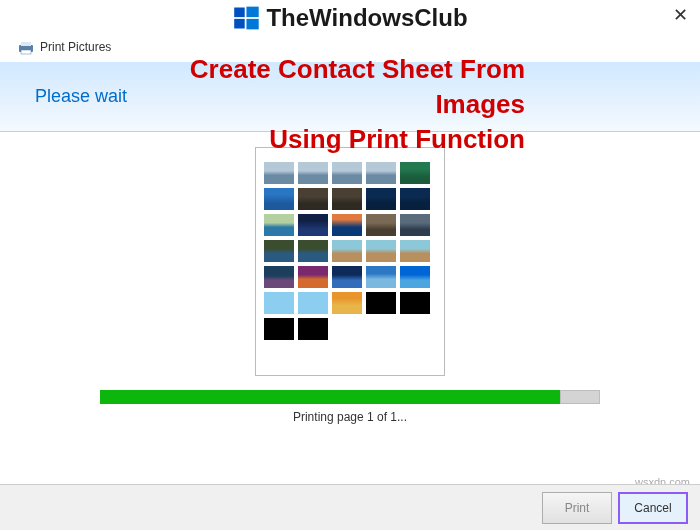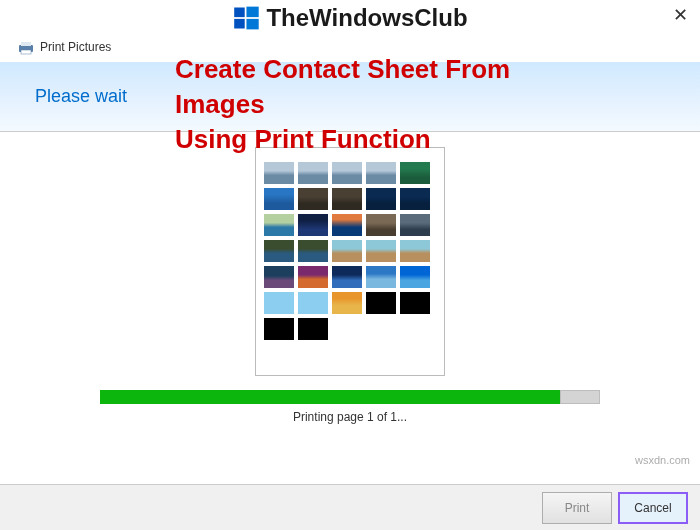--- a/index.html
+++ b/index.html
@@ -6,21 +6,21 @@
     body { width: 700px; height: 530px; font-family: 'Segoe UI', Tahoma, sans-serif; background: #fff; position: relative; overflow: hidden; }
     
     .top-bar { position: relative; height: 32px; display:flex; align-items:center; }
     .close-x { position: absolute; right: 12px; top: 4px; font-size: 18px; color: #333; cursor: pointer; font-weight: 300; }
     .brand { position: absolute; left: 50%; transform: translateX(-50%); top: 4px; display:flex; align-items:center; gap:6px; font-size:24px; font-weight:700; color:#1a1a1a; }
     .brand-icon svg { width:28px; height:28px; display:block; }
     
     .title-row { display:flex; gap:6px; padding: 8px 10px 6px 18px; font-size:12px; color:#333; }
     .title-icon svg { width:16px; height:16px; display:block; }
     
-    .overlay-text { position:absolute; left:50%; transform:translateX(-50%); top:52px; text-align:left; font-size:26px; font-weight:600; color:#d00000; line-height:1.35; z-index:50; pointer-events:none; }
+    .overlay-text { position:absolute; left:50%; transform:translateX(-50%); top:52px; text-align:right; font-size:26px; font-weight:600; color:#d00000; line-height:1.35; z-index:50; pointer-events:none; }
     .overlay-text .line2 { display:block; }
     
     .please-wait-band { background: linear-gradient(180deg, #d0e9ff 0%, #e6f2fe 60%, #f4faff 100%); padding: 24px 16px 24px 35px; font-size:18px; color:#006dcc; border-bottom:1px solid #ccc; }
     
     .main-area { background:#fff; text-align:center; padding:15px 0 8px 0; }
     
     .preview-sheet { display:inline-block; width:190px; height:229px; border:1px solid #bbb; background:#fff; padding:14px 8px 8px 8px; }
     .thumb-grid { display:flex; flex-direction:column; gap:4px; }
     .thumb-row { display:flex; gap:4px; justify-content:flex-start; }
     .thumb { width:30px; height:22px; background:#888; flex-shrink:0; }
@@ -51,21 +51,21 @@
     .progress-fill { height:100%; background:#0cb60c; }
     .progress-rest { height:100%; background:#d4d4d4; border:1px solid #bdbdbd; }
     
     .progress-text { font-size:12px; color:#333; margin-top:6px; }
     
     .footer { position:absolute; bottom:0; left:0; right:0; height:46px; background:#f0f0f0; border-top:1px solid #ccc; display:flex; justify-content:flex-end; align-items:center; padding-right:12px; gap:6px; }
     .btn { min-width:70px; height:32px; font-size:12px; border:1px solid #adadad; background:linear-gradient(180deg,#f5f5f5,#e1e1e1); color:#333; cursor:pointer; }
     .btn:disabled, .btn.disabled { color:#888; }
     .btn.focus { border:2px solid #8b5cf6; background:#e5f1fb; }
     
-    .watermark { position:absolute; right:10px; bottom:64px; font-size:11px; color:rgba(0,0,0,0.35); pointer-events:none; }
+    .watermark { position:absolute; right:10px; bottom:42px; font-size:11px; color:rgba(0,0,0,0.35); pointer-events:none; }
   </style>
 </head>
 <body>
 
 <div class="top-bar">
   <span class="close-x">✕</span>
   <div class="brand">
     <span class="brand-icon">
       <svg viewBox="0 0 32 32">
         <rect x="2" y="4" width="12" height="11" fill="#0051c0"></rect>

